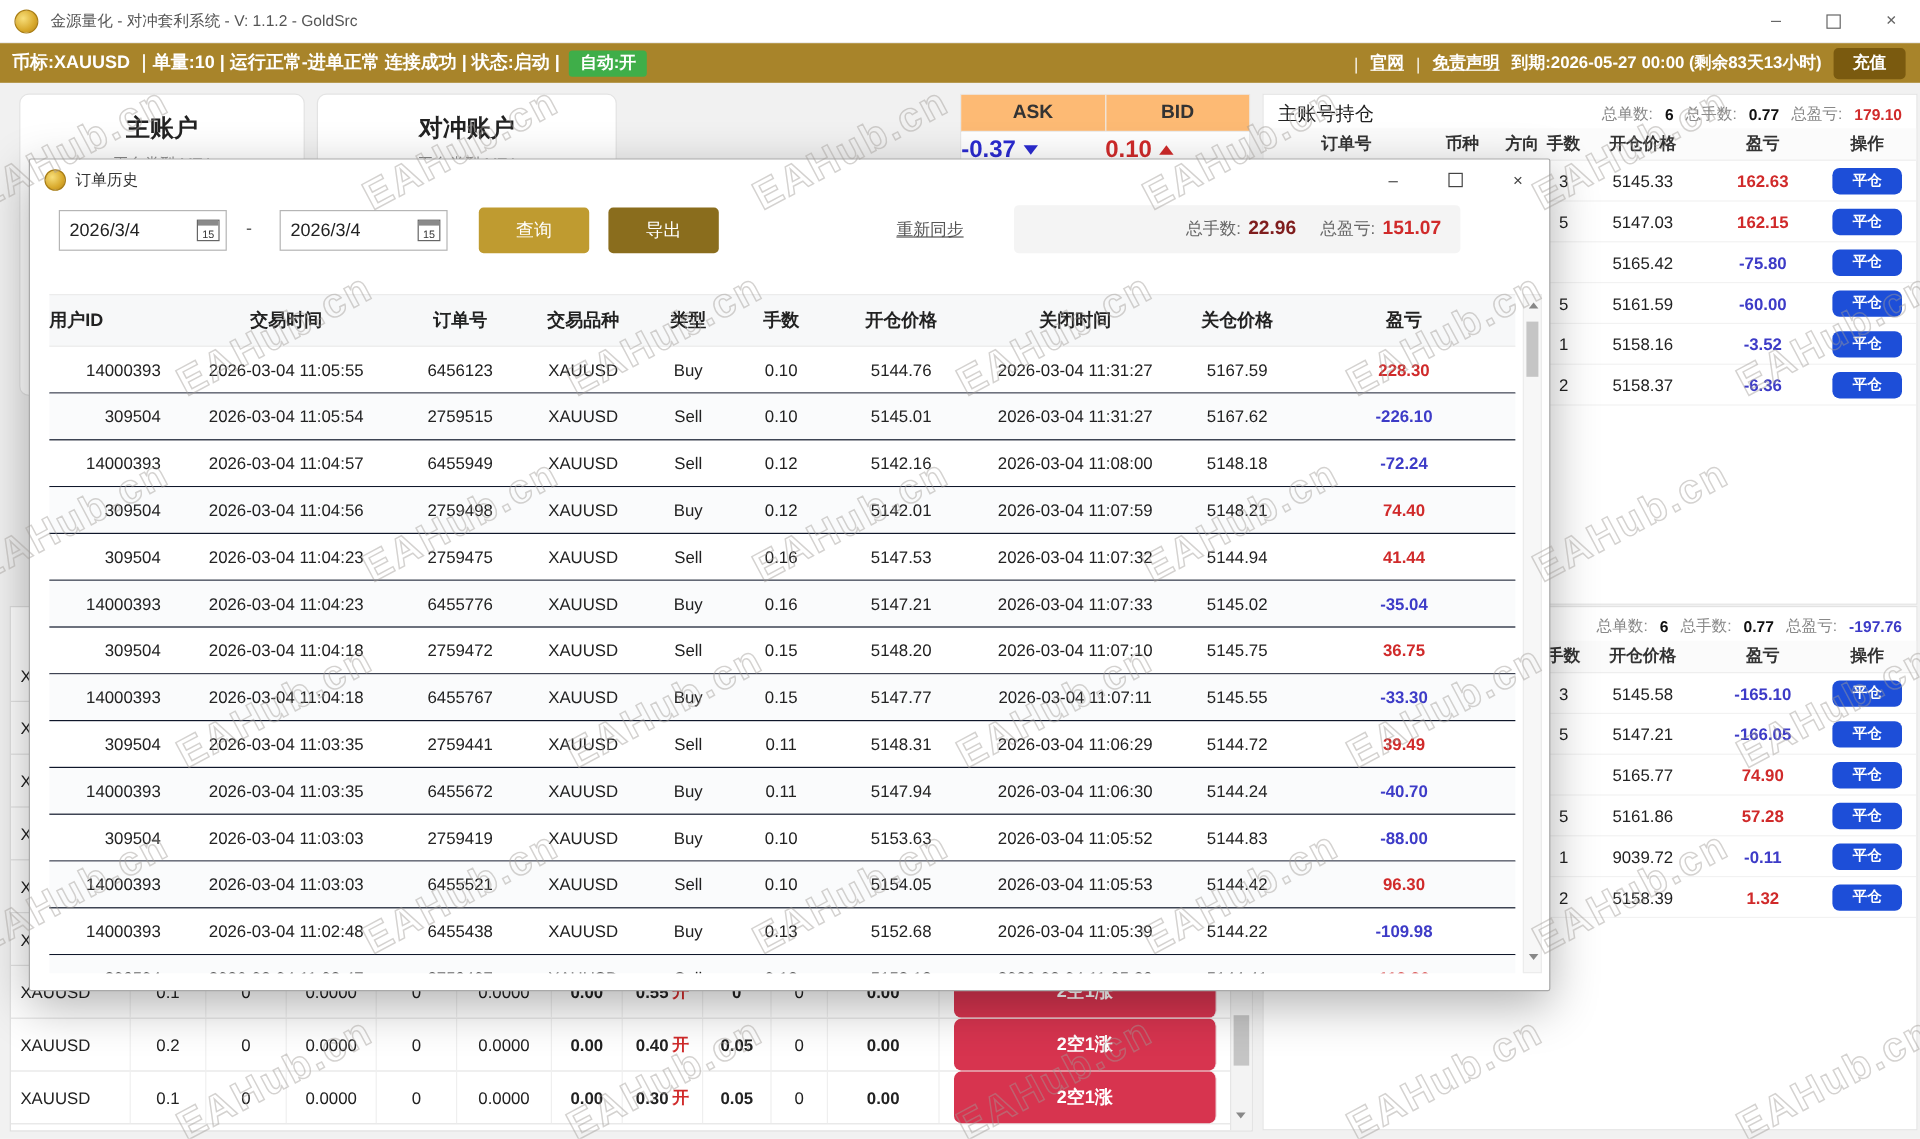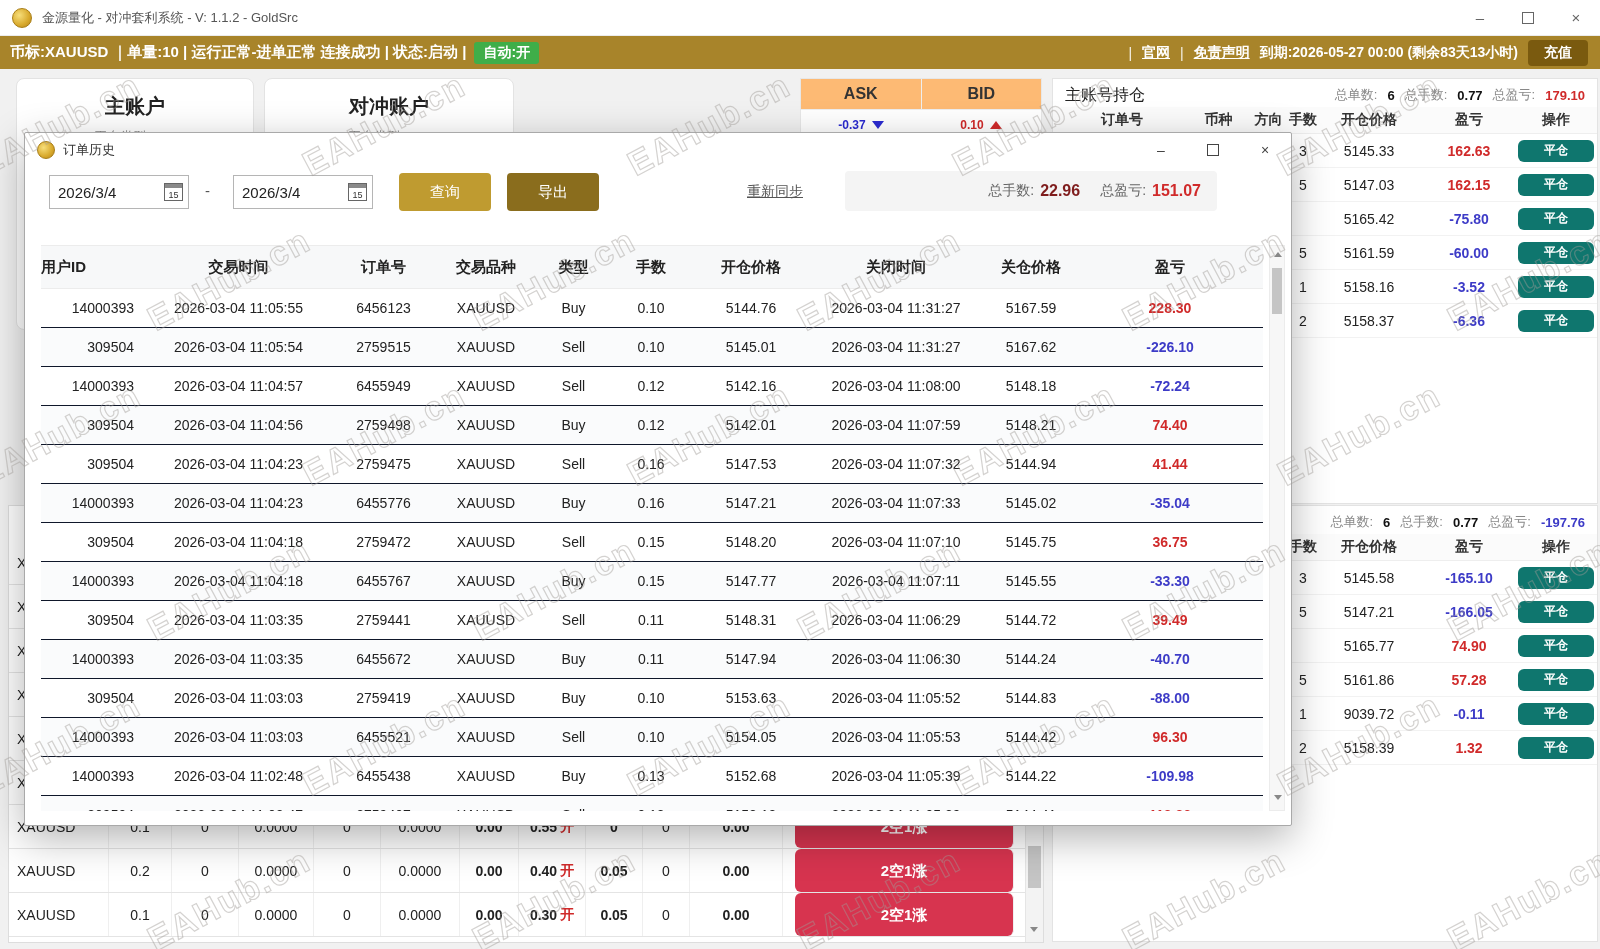--- a/index.html
+++ b/index.html
@@ -32,21 +32,21 @@
   .card-main{left:16px;width:236px;}
   .card-hedge{left:264px;width:248px;}
   .card-title{font-size:20px;font-weight:bold;color:#222;margin-top:14px;}
   .card-sub{font-size:13px;color:#888;margin-top:8px;}
   
   .quote{position:absolute;left:800px;top:78px;width:240px;height:120px;background:#fff;border:1px solid #e7e7e7;}
   .quote-head{display:flex;height:30px;background:#fdba74;border-bottom:1px solid #eee;}
   .quote-head div{flex:1;display:flex;align-items:center;justify-content:center;font-weight:bold;font-size:16px;color:#333;}
   .quote-head div+div{border-left:1px solid #eee;}
   .quote-vals{display:flex;height:30px;}
-  .qv{flex:1;display:flex;align-items:center;justify-content:center;gap:6px;font-weight:bold;font-size:12px;}
+  .qv{flex:1;display:flex;align-items:center;justify-content:flex-start;gap:6px;font-weight:bold;font-size:20px;}
   .ask-val{color:#2b2bd0;}
   .bid-val{color:#d02a2a;}
   .arr-down{width:0;height:0;border-left:6px solid transparent;border-right:6px solid transparent;border-top:8px solid #2b2bd0;}
   .arr-up{width:0;height:0;border-left:6px solid transparent;border-right:6px solid transparent;border-bottom:8px solid #d02a2a;}
   
   .panel{position:absolute;left:1052px;width:544px;background:#fff;border:1px solid #e3e3e3;overflow:hidden;}
   .panel-top{top:78px;height:424px;}
   .panel-bottom{top:505px;height:435px;}
   .panel-head{display:flex;align-items:center;padding:6px 12px 2px 12px;height:20px;}
   .panel-title{font-weight:normal;font-size:16px;color:#222;}
@@ -58,22 +58,22 @@
     border-bottom:1px solid #eee;background:#fbfbfb;}
   .holdings-header span{text-align:center;white-space:nowrap;}
   .hrow{display:flex;height:33px;align-items:center;font-size:14px;color:#222;border-bottom:1px solid #f2f2f2;}
   .hc-order{width:138px;flex:0 0 auto;text-align:center;}
   .hc-coin{width:55px;flex:0 0 auto;text-align:center;}
   .hc-dir{width:45px;flex:0 0 auto;text-align:center;}
   .hc-lots{width:24px;flex:0 0 auto;text-align:center;display:flex;justify-content:center;overflow:visible;}
   .hc-price{width:108px;flex:0 0 auto;text-align:center;}
   .hc-pnl{width:92px;flex:0 0 auto;text-align:center;}
   .hc-act{flex:1;display:flex;align-items:center;justify-content:center;}
-  .close-btn{background:#0f766e;color:#fff;border-radius:6px;font-size:12px;font-weight:bold;
-    width:76px;height:22px;display:flex;align-items:center;justify-content:center;cursor:pointer;}
+  .close-btn{background:#1d4ed8;color:#fff;border-radius:6px;font-size:12px;font-weight:bold;
+    width:58px;height:22px;display:flex;align-items:center;justify-content:center;cursor:pointer;}
   
   .grid-panel{position:absolute;left:8px;top:505px;width:1034px;height:436px;background:#fff;border:1px solid #ddd;overflow:hidden;}
   .grid-rows{position:absolute;left:0;top:35px;right:17px;}
   .grow{display:flex;height:43px;align-items:center;border-bottom:1px solid #e4e4e4;font-size:14px;color:#222;}
   .grow span{flex:0 0 auto;text-align:center;border-right:1px solid #efefef;height:100%;display:flex;align-items:center;justify-content:center;}
   .gc1{width:100px;justify-content:flex-start !important;padding-left:8px;box-sizing:border-box;}
   .gc2{width:62px;} .gc3{width:66px;} .gc4{width:74px;} .gc5{width:66px;} .gc6{width:78px;}
   .gc7{width:58px;font-weight:bold;} .gc8{width:66px;font-weight:bold;} .gc9{width:56px;font-weight:bold;} .gc10{width:46px;} .gc11{width:92px;font-weight:bold;}
   .gbtn{flex:1 !important;border-right:none !important;}
   .open-flag{color:#d02a2a;margin-left:3px;}

